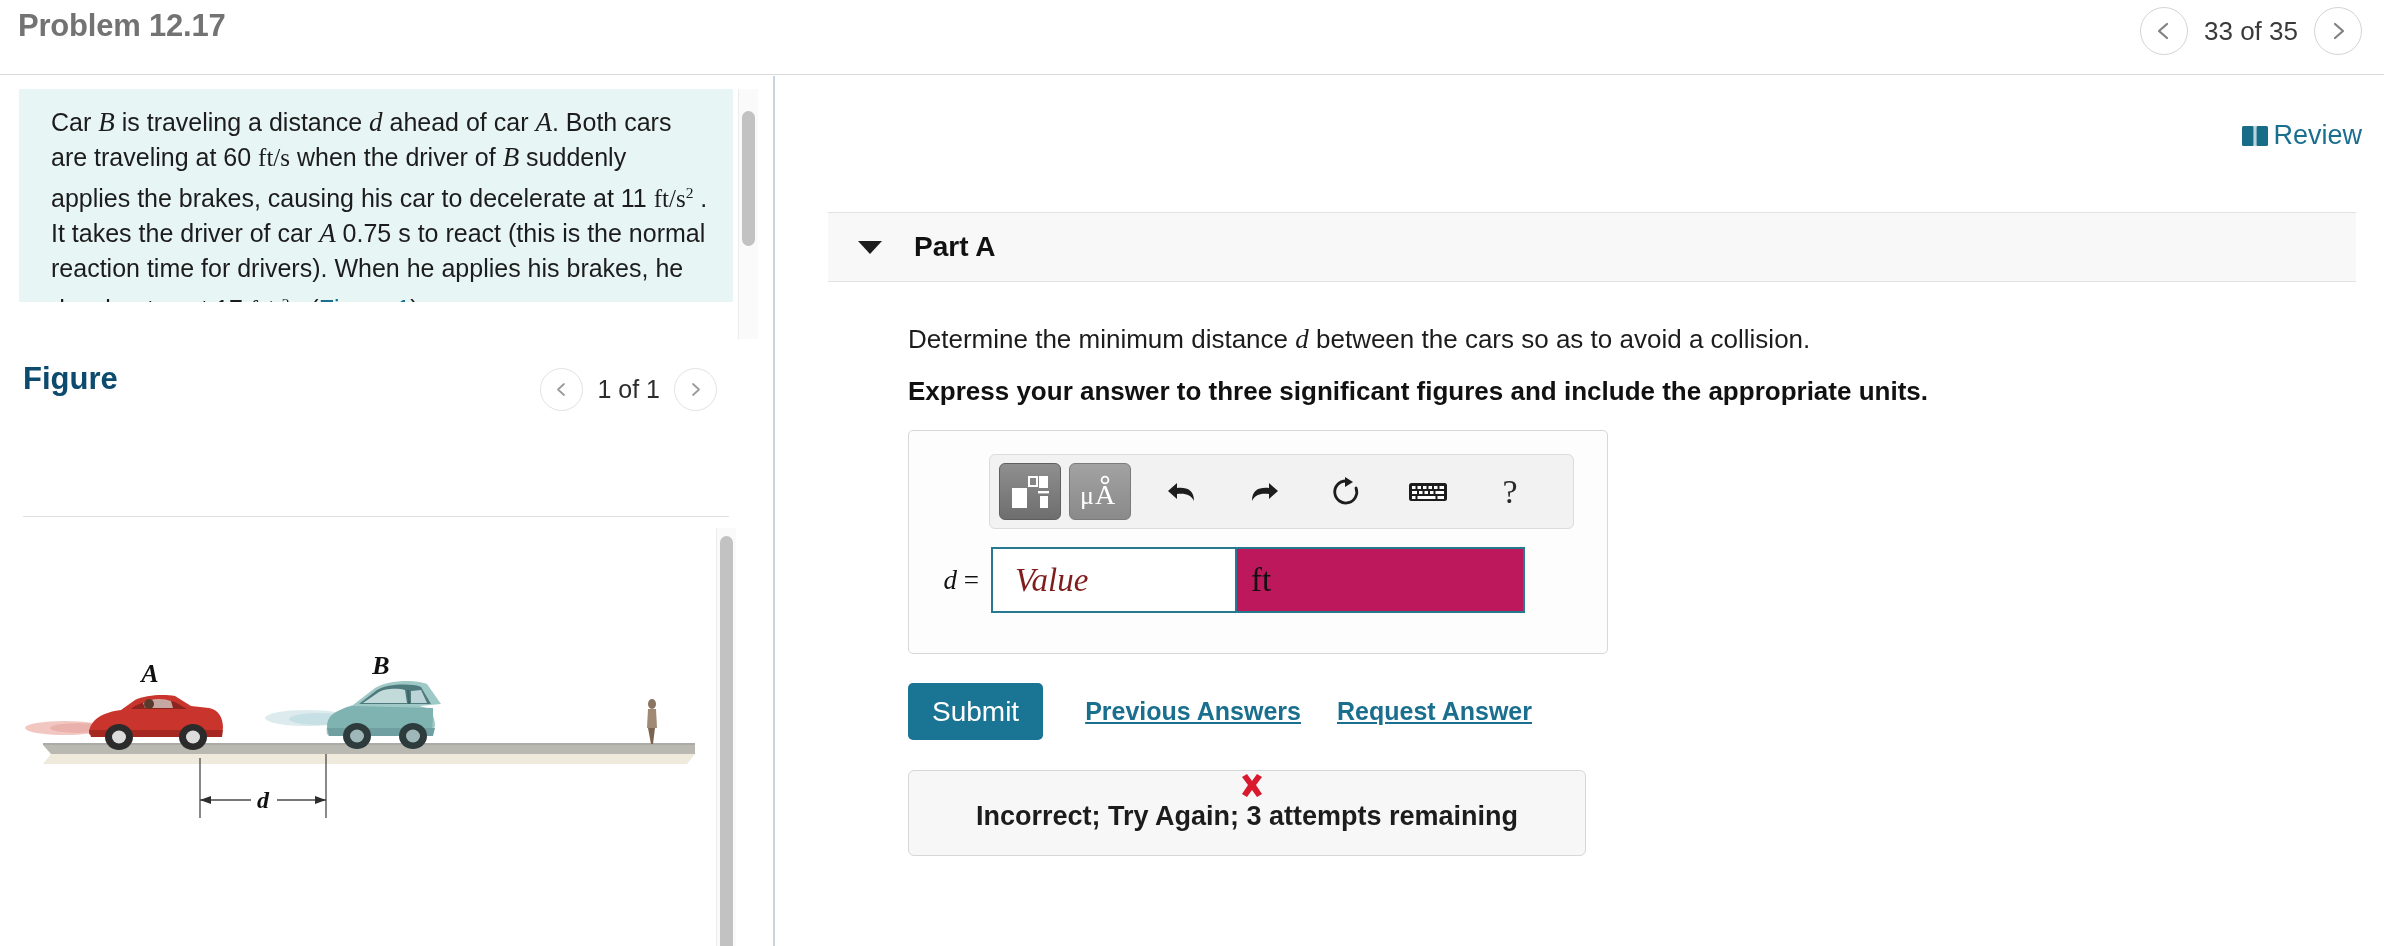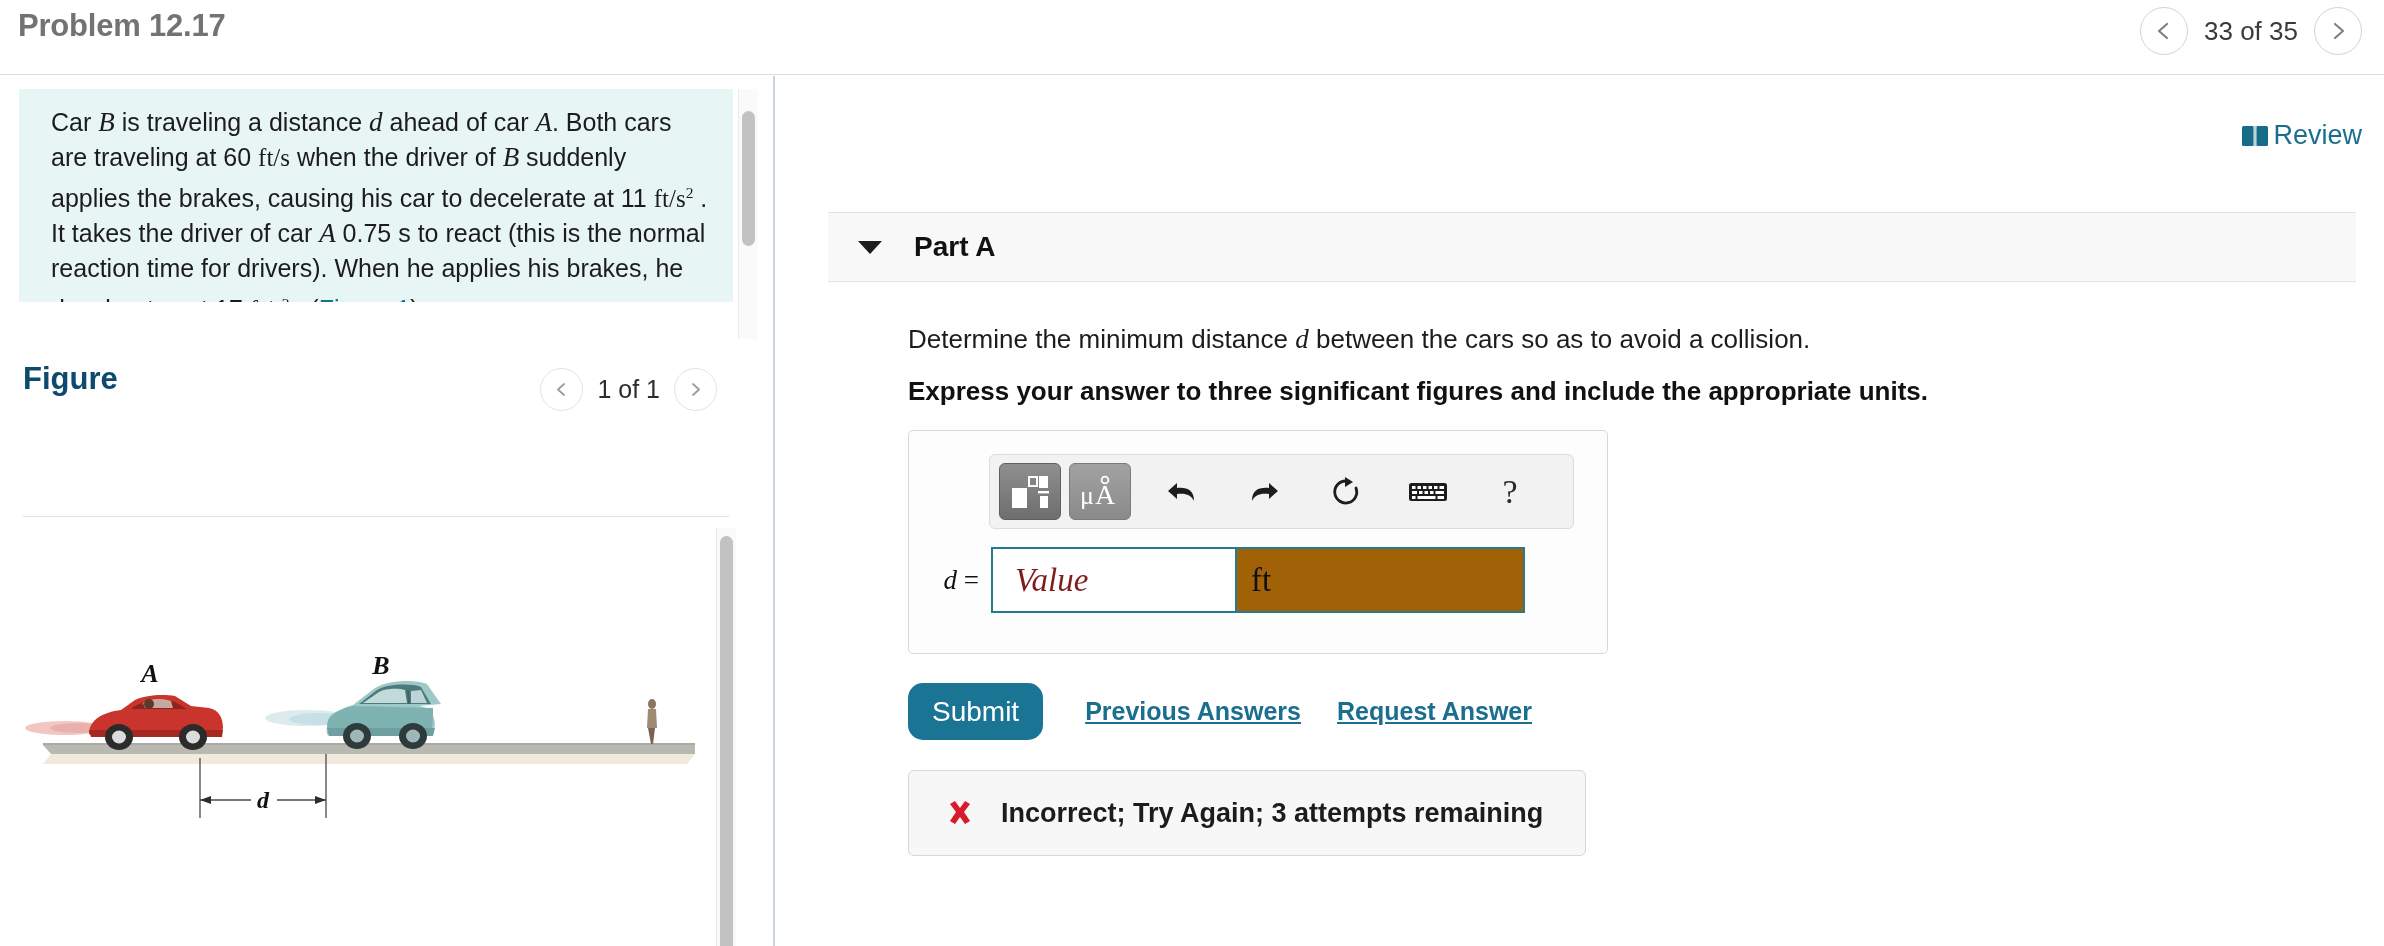--- a/index.html
+++ b/index.html
@@ -177,46 +177,46 @@
     border: 2px solid #26798f; background: #ffffff;
     display: flex; align-items: center; padding-left: 22px;
     cursor: text;
   }
   .val-ph {
     font-family: "Liberation Serif", serif; font-style: italic;
     font-size: 33px; color: #7f1d1d;
   }
   .unit-input {
     width: 288px; height: 66px;
-    border: 2px solid #26798f; border-left: none; background: #a16207;
+    border: 2px solid #26798f; border-left: none; background: #be185d;
     display: flex; align-items: center; padding-left: 14px; cursor: text;
   }
   .unit-val { font-family: "Liberation Serif", serif; font-size: 33px; color: #111; }
 
   .actions {
     position: absolute; left: 908px; top: 683px;
     display: flex; align-items: center;
   }
   .submit-btn {
     background: #1a7595; color: #ffffff;
-    border: none; border-radius: 15px;
+    border: none; border-radius: 5px;
     font-size: 28px; font-family: "Liberation Sans", sans-serif;
     padding: 0 24px; height: 57px; cursor: pointer;
   }
   .link-btn {
     color: #1a6e8e; font-size: 25px; font-weight: bold;
     text-decoration: underline; margin-left: 42px; cursor: pointer;
   }
   .link-btn.second { margin-left: 36px; text-decoration: underline; }
 
   .feedback {
     position: absolute; left: 908px; top: 770px;
     width: 678px; height: 86px;
     background: #f7f7f7; border: 1px solid #d7d7d7; border-radius: 6px;
-    display: flex; align-items: center;
+    display: flex; align-items: center; flex-direction: column;
   }
   .x-ico { margin-left: 36px; margin-right: 26px; display: block; }
   .fb-text { font-size: 27px; font-weight: bold; color: #1c1c1c; }
 </style>
 </head>
 <body>
 
 <div class="topbar">
   <div class="problem-title">Problem 12.17</div>
 

